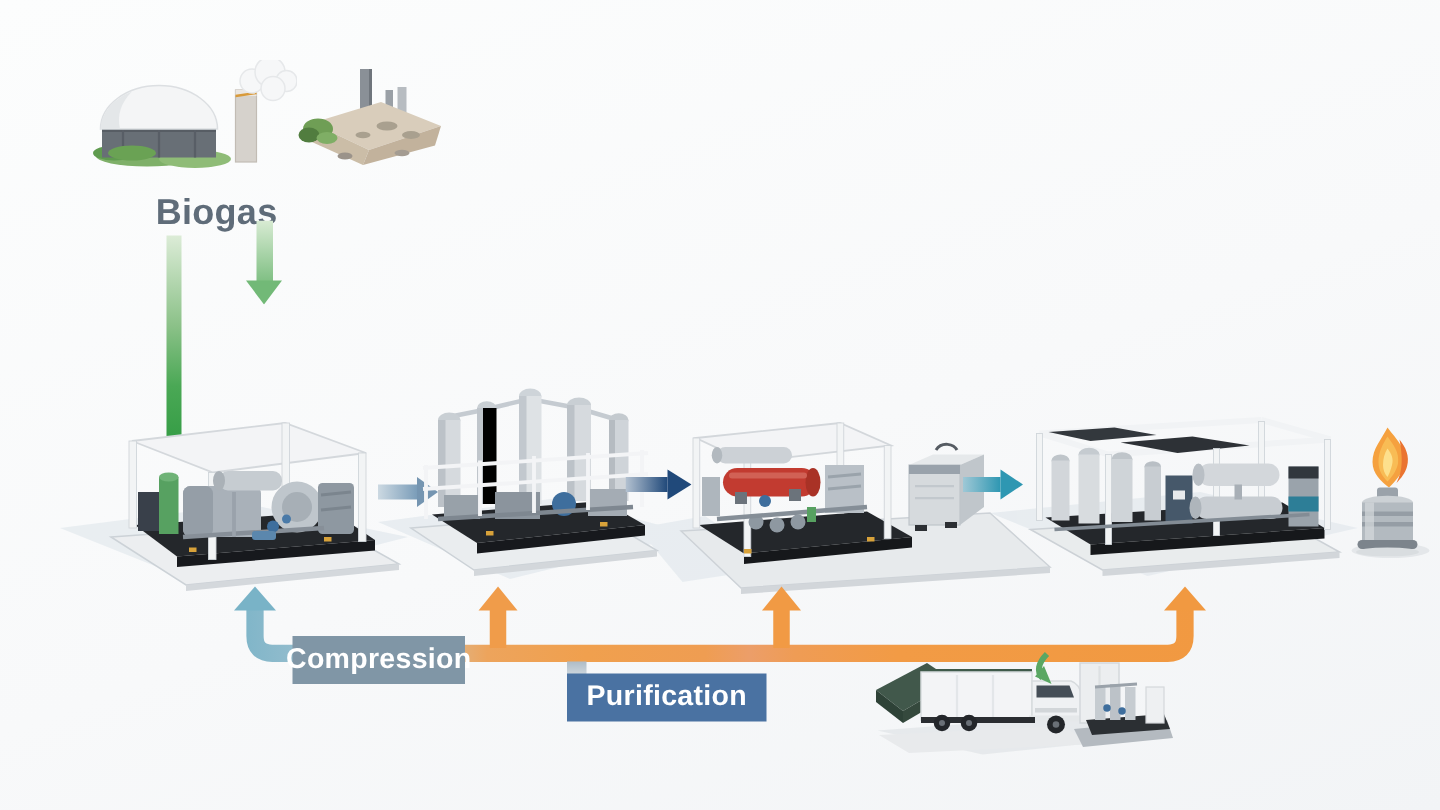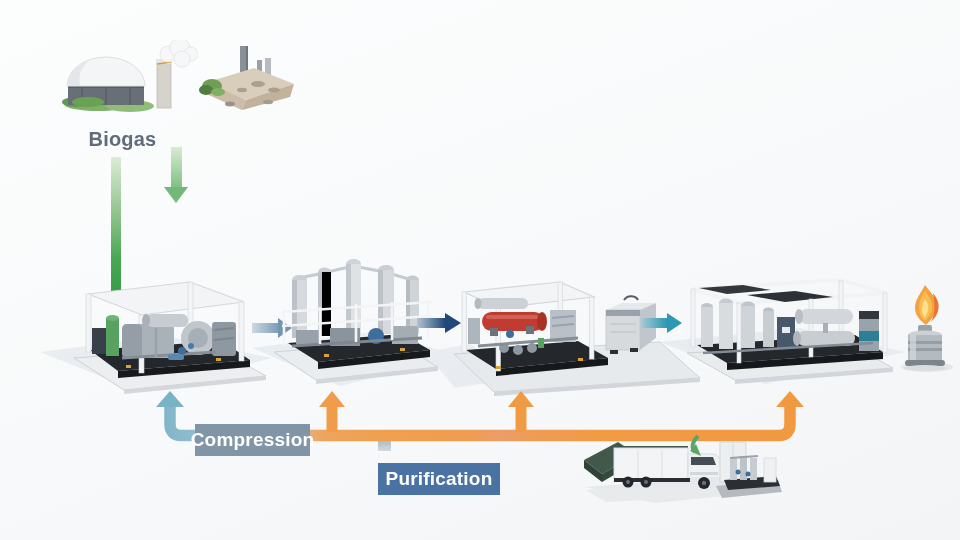--- a/index.html
+++ b/index.html
@@ -3,21 +3,21 @@
 <meta charset="utf-8">
 <style>
   html,body{margin:0;padding:0;background:#ffffff;}
   #stage{
     position:relative;width:960px;height:540px;overflow:hidden;
     background:linear-gradient(160deg,#fcfdfd 0%,#f8f9fa 55%,#f2f4f6 100%);
     font-family:"Liberation Sans",sans-serif;
   }
   .abs{position:absolute;}
   .src-label{
-    font-size:20px;font-weight:bold;color:#5f6c79;text-align:center;
+    font-size:24px;font-weight:bold;color:#5f6c79;text-align:right;
     letter-spacing:.2px;
   }
   .badge{
     display:flex;align-items:center;justify-content:center;
     color:#ffffff;font-size:19px;font-weight:bold;letter-spacing:.2px;
   }
   .badge-compression{background:#8096a6;}
   .badge-purification{background:#4a72a2;}
   .flow-bar-biogas{
     background:linear-gradient(180deg,#dcecd7 0%,#8bc188 45%,#4aa855 75%,#379e47 100%);
@@ -341,21 +341,21 @@
     </g>
     <g fill="#f19a44">
       <rect x="365.5" y="20" width="11" height="26"></rect>
       <polygon points="358,21 384,21 371,5"></polygon>
     </g>
   </svg>
 
   <div class="abs connector-tab" style="left:378px;top:441px;width:13px;height:10px"></div>
 
   <div class="abs badge badge-compression" style="left:195px;top:424px;width:115px;height:32px">Compression</div>
-  <div class="abs badge badge-purification" style="left:378px;top:463px;width:122px;height:32px">Purification</div>
+  <div class="abs badge badge-purification" style="left:378px;top:449px;width:133px;height:32px">Purification</div>
 
   <svg class="abs" style="left:578px;top:432px" width="205" height="72" viewBox="0 0 205 72">
     <polygon points="8,58 130,52 150,64 28,70" fill="#e8eaec"></polygon>
     <polygon points="138,54 200,48 204,60 144,66" fill="#b4bac0"></polygon>
     <g>
       <polygon points="6,28 40,10 58,22 24,42" fill="#41584b"></polygon>
       <polygon points="6,28 24,42 24,50 6,36" fill="#2e4237"></polygon>
       <polygon points="24,42 58,22 58,30 24,50" fill="#35493d"></polygon>
       <line x1="40" y1="18" x2="52" y2="34" stroke="#23282c" stroke-width="3"></line>
     </g>

